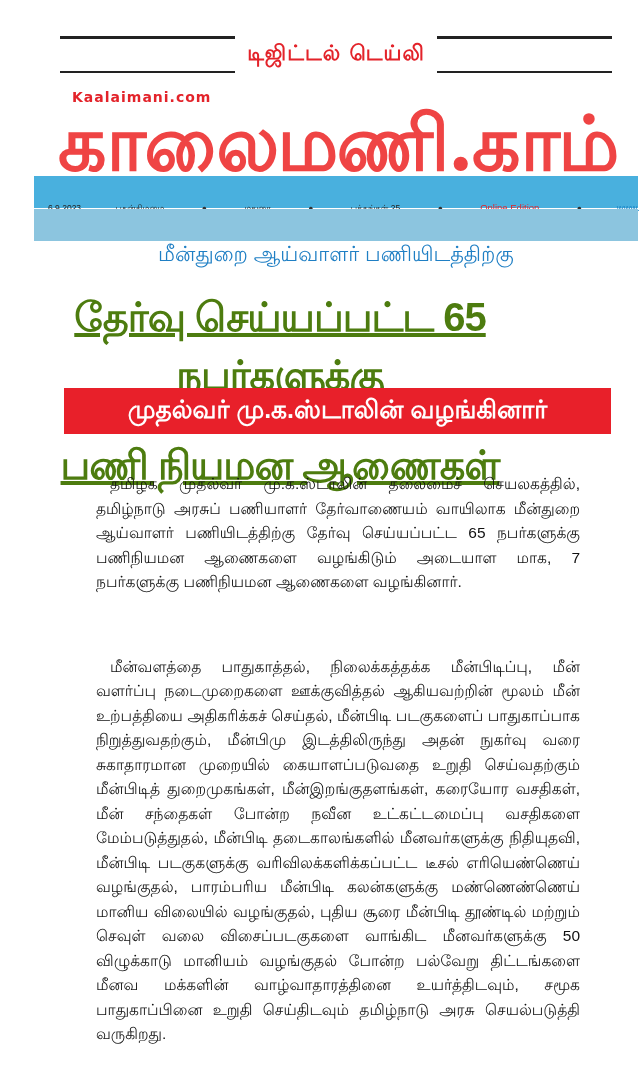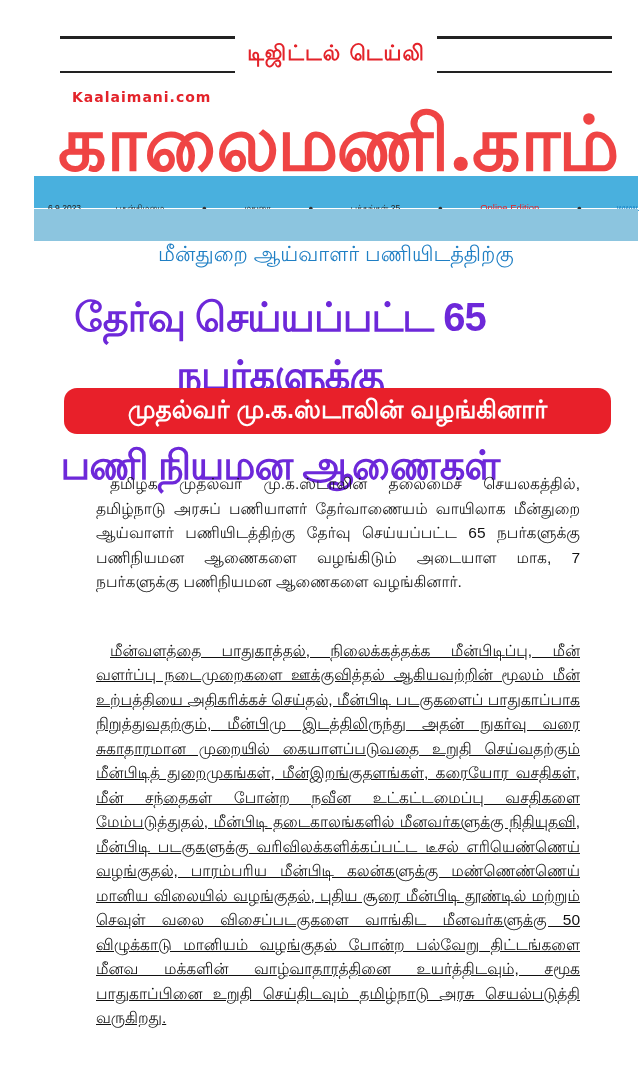--- a/index.html
+++ b/index.html
@@ -13,29 +13,29 @@
     .site-en { position: absolute; left: 40px; top: 57px; color: #e3232a; font-family: "DejaVu Sans", sans-serif; font-weight: bold; font-size: 14px; letter-spacing: 1px; }
     .site-ta { position: absolute; left: 26px; top: 64px; width: 590px; height: 96px; color: #ef4444; font-family: "DejaVu Serif", serif; font-weight: bold; font-size: 76px; line-height: 96px; white-space: nowrap; letter-spacing: -2px; overflow: hidden; }
     .rule-top { position: absolute; left: 18px; width: 604px; top: 160px; height: 2px; background: #49b0de; }
     .rule-bot { position: absolute; left: 18px; width: 604px; top: 193px; height: 2px; background: #8cc5df; }
     .edition-line { position: absolute; top: 170px; left: 0; width: 640px; text-align: center; font-family: "Liberation Sans", sans-serif; font-size: 8.5px; color: #222; white-space: nowrap; }
     .edition-line .dot { color: #333; margin: 0 3px; }
     .edition-line .online { color: #e3232a; font-weight: normal; font-size: 9.5px; }
     .edition-line .url { color: #1d87c8; font-size: 9.5px; }
 
     .kicker { position: absolute; top: 210px; left: 0; width: 640px; text-align: center; color: #1f7fc4; font-family: "Liberation Sans", sans-serif; font-size: 21px; white-space: nowrap; }
-    .headline { position: absolute; top: 240px; left: 0; width: 528px; text-align: center; font-family: "Liberation Sans", sans-serif; font-weight: bold; color: #6d28d9; font-size: 40px; line-height: 58px; letter-spacing: -1px; }
-    .banner { position: absolute; left: 48px; top: 372px; width: 547px; height: 46px; background: #e8202a; display: flex; align-items: center; justify-content: center; border-radius: 13px; }
+    .headline { position: absolute; top: 240px; left: 0; width: 528px; text-align: center; font-family: "Liberation Sans", sans-serif; font-weight: bold; color: #4d7c0f; font-size: 40px; line-height: 58px; letter-spacing: -1px; text-decoration: underline; }
+    .banner { position: absolute; left: 48px; top: 372px; width: 547px; height: 46px; background: #e8202a; display: flex; align-items: center; justify-content: center; }
     .banner span { color: #fff; font-family: "Liberation Sans", sans-serif; font-weight: bold; font-size: 25px; white-space: nowrap; }
 
     .article { position: absolute; left: 48px; top: 424px; width: 548px; font-family: "Liberation Sans", sans-serif; font-size: 15.5px; line-height: 24.5px; color: #111; }
     .dateline { padding-left: 14px; margin-bottom: 0; }
     .para { text-align: justify; text-indent: 14px; }
     .para.gap { margin-top: 10px; }
-    .para.gap2 { margin-top: 12px; text-decoration: underline; }
+    .para.gap2 { margin-top: 28px; }
   </style>
 </head>
 <body>
 
 <div class="masthead">
   <div class="tagline-row">
     <div class="tag-rule"></div>
     <div class="tagline">டிஜிட்டல் டெய்லி</div>
     <div class="tag-rule"></div>
   </div>

